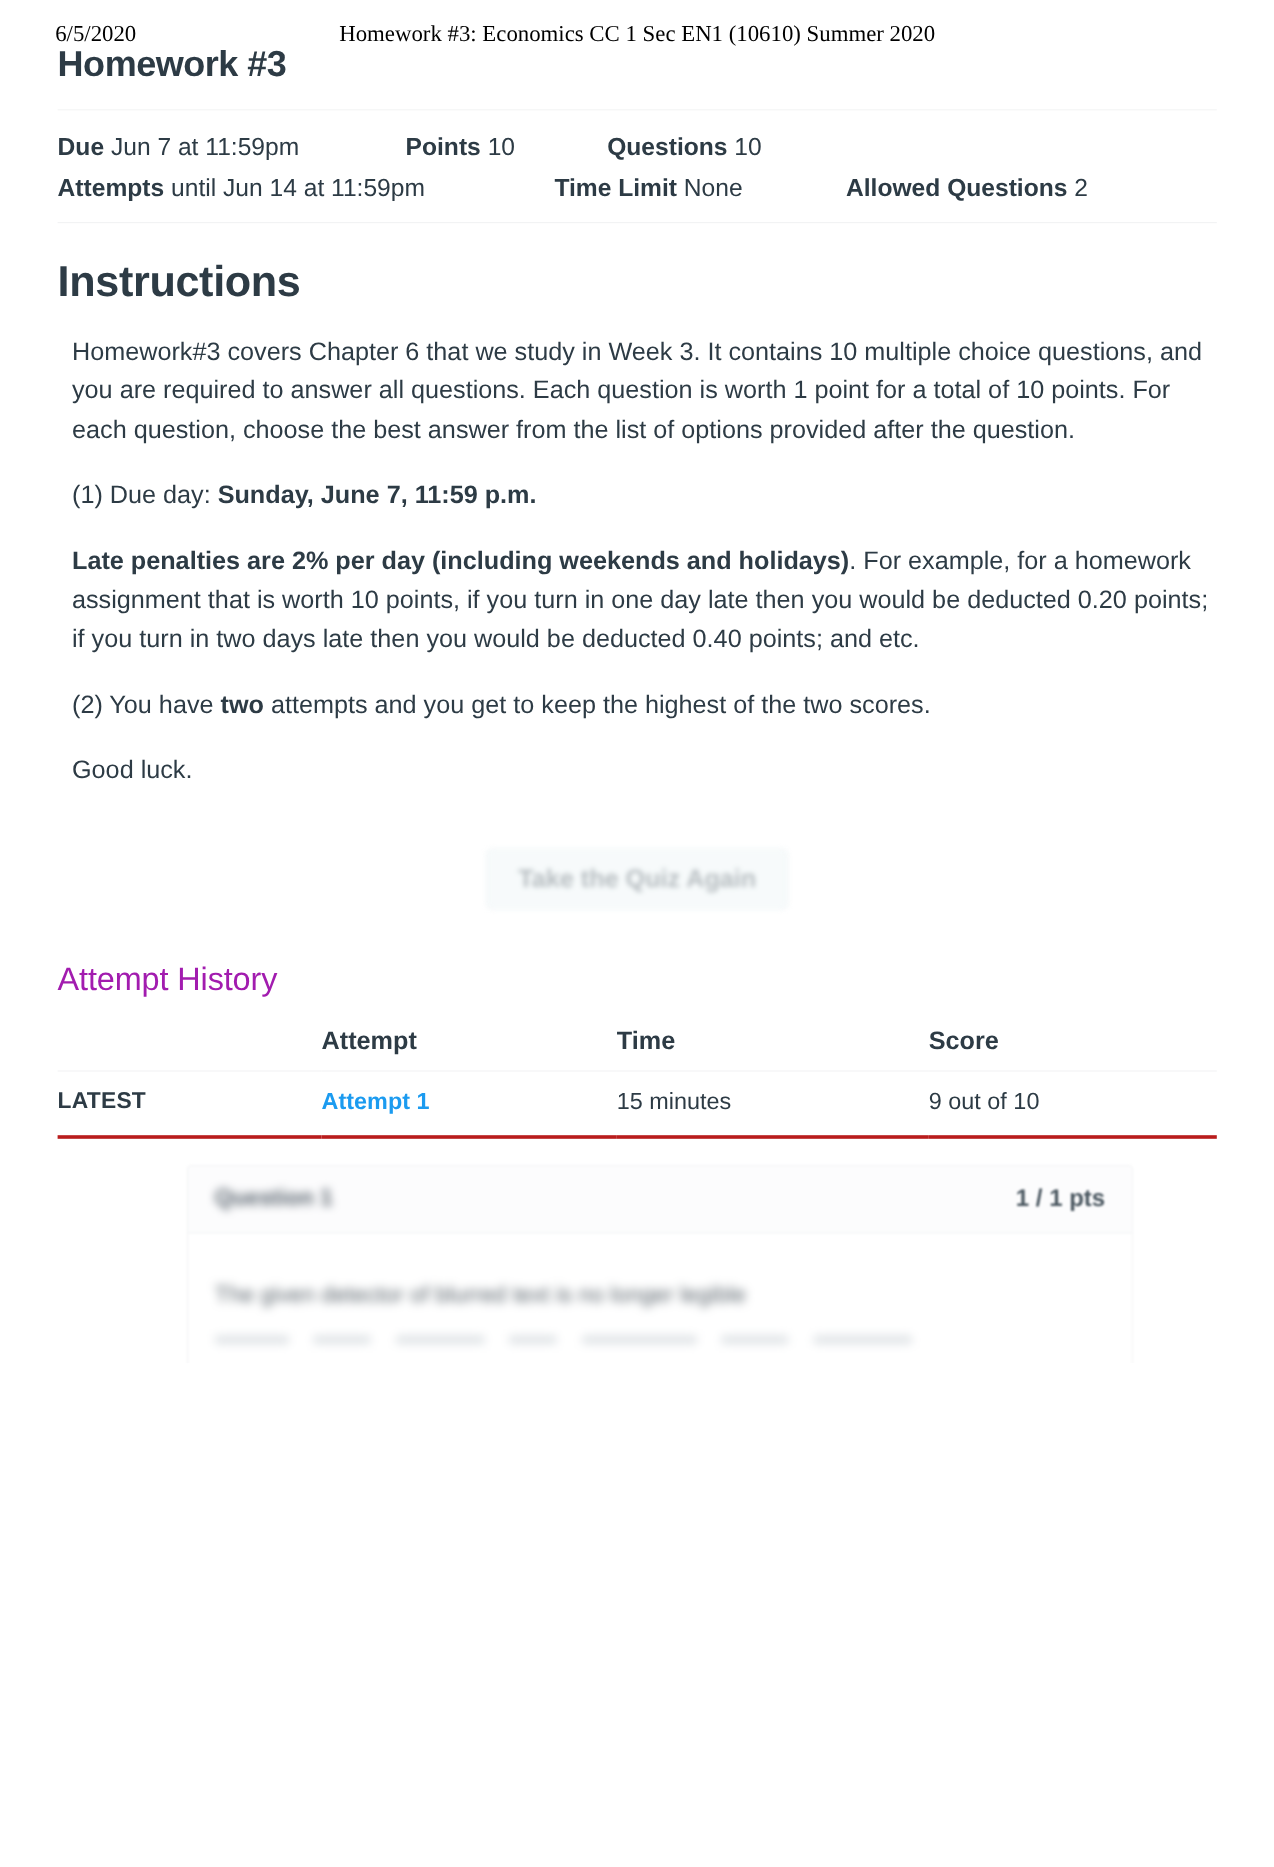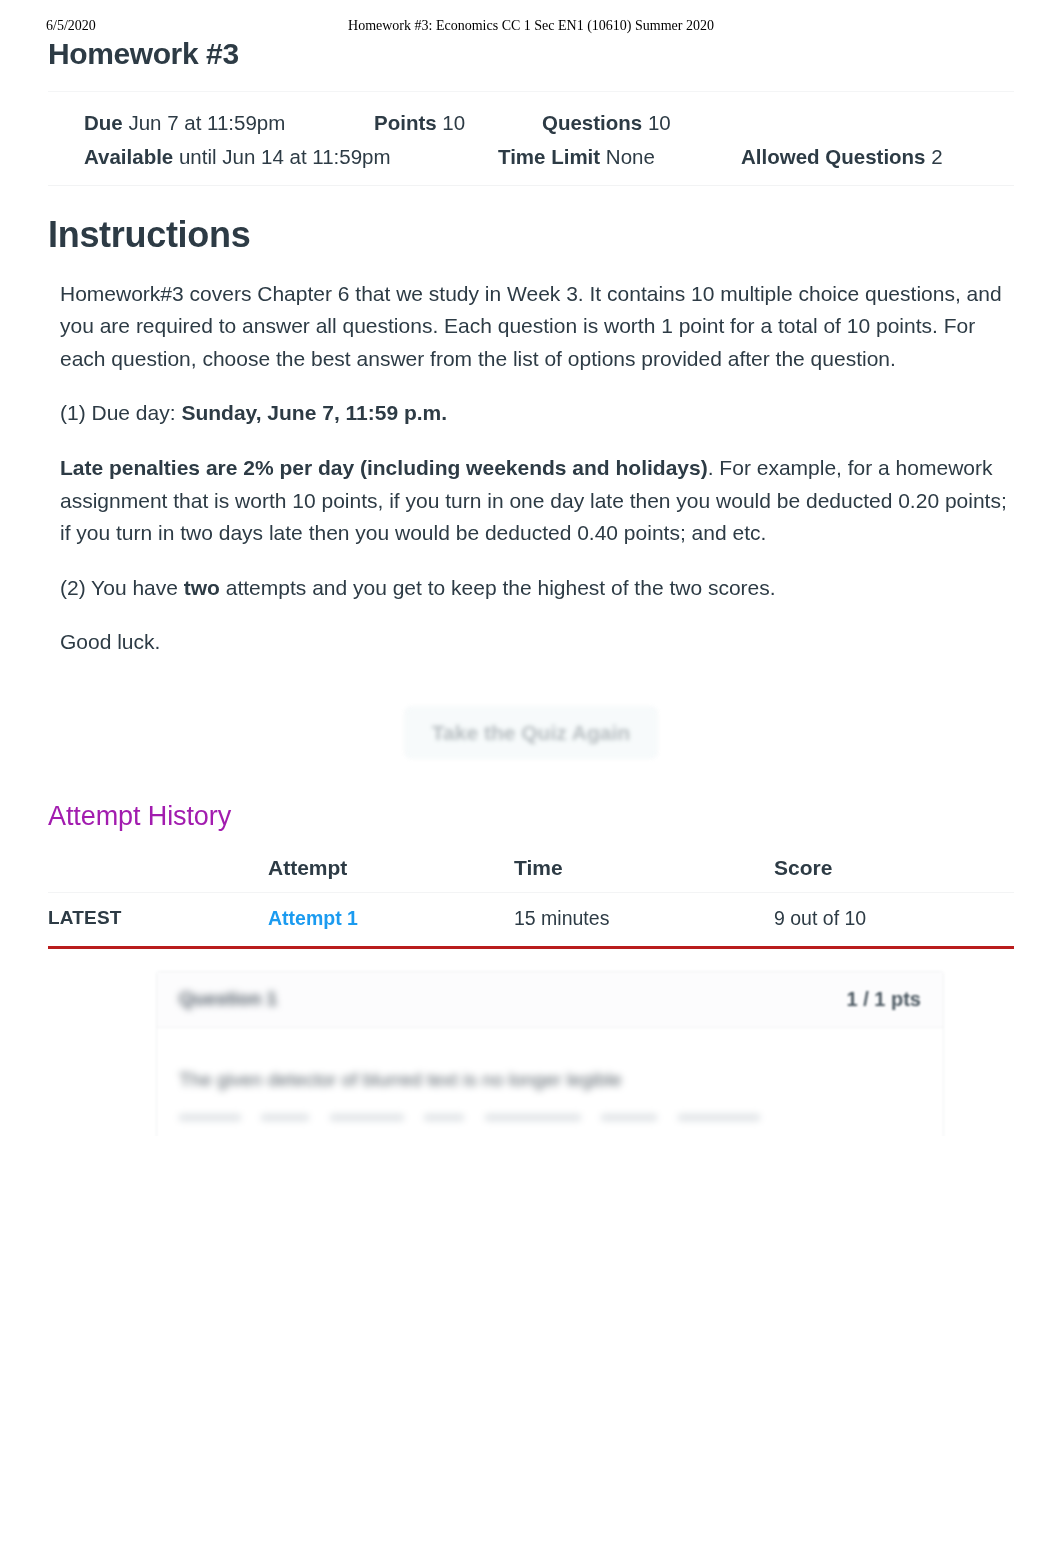--- a/index.html
+++ b/index.html
@@ -18,21 +18,21 @@
   }
 
   
   .print-header {
     position: absolute;
     top: 18px;
     left: 0;
     width: 866px;
     height: 22px;
     font-family: "Liberation Serif", serif;
-    font-size: 14px;
+    font-size: 19px;
     color: #000;
   }
   .print-header .ph-date {
     position: absolute;
     left: 46px;
     top: 0;
     white-space: nowrap;
   }
   .print-header .ph-title {
     position: absolute;
@@ -67,21 +67,21 @@
 
   .quiz-details {
     margin-top: 20px;
     border-top: 1px solid #f4f5f6;
     border-bottom: 1px solid #f2f3f4;
     padding: 14px 0 12px 0;
     font-size: 20.5px;
     line-height: 1.62;
     color: #2d3b45;
   }
-  .detail-row { white-space: nowrap; margin-left: 36px; }
+  .detail-row { white-space: nowrap; }
   .detail-row .seg { display: inline-block; }
   .detail-row .lbl { font-weight: bold; }
   .detail-row .val { font-weight: normal; }
   .r1 .s1 { width: 290px; }
   .r1 .s2 { width: 168px; }
   .r2 .s1 { width: 414px; }
   .r2 .s2 { width: 243px; }
 
   h2.section-heading {
     font-size: 36px;
@@ -249,21 +249,21 @@
 <div class="page">
   <div class="content">
 
     <h1 class="quiz-title">Homework #3</h1>
 
     <div class="quiz-details">
       <div class="detail-row r1">
         <span class="seg s1"><span class="lbl">Due</span> <span class="val">Jun 7 at 11:59pm</span></span><span class="seg s2"><span class="lbl">Points</span> <span class="val">10</span></span><span class="seg s3"><span class="lbl">Questions</span> <span class="val">10</span></span>
       </div>
       <div class="detail-row r2">
-        <span class="seg s1"><span class="lbl">Available</span> <span class="val">until Jun 14 at 11:59pm</span></span><span class="seg s2"><span class="lbl">Time Limit</span> <span class="val">None</span></span><span class="seg s3"><span class="lbl">Allowed Questions</span> <span class="val">2</span></span>
+        <span class="seg s1"><span class="lbl">Attempts</span> <span class="val">until Jun 14 at 11:59pm</span></span><span class="seg s2"><span class="lbl">Time Limit</span> <span class="val">None</span></span><span class="seg s3"><span class="lbl">Allowed Questions</span> <span class="val">2</span></span>
       </div>
     </div>
 
     <h2 class="section-heading">Instructions</h2>
 
     <p class="body-text">Homework#3 covers Chapter 6 that we study in Week 3. It contains 10 multiple choice questions, and you are required to answer all questions. Each question is worth 1 point for a total of 10 points. For each question, choose the best answer from the list of options provided after the question.</p>
 
     <p class="body-text"><span>(1) Due day: </span><b>Sunday, June 7, 11:59 p.m.</b></p>
 
     <p class="body-text"><b>Late penalties are 2% per day (including weekends and holidays)</b><span>. For example, for a homework assignment that is worth 10 points, if you turn in one day late then you would be deducted 0.20 points; if you turn in two days late then you would be deducted 0.40 points; and etc.</span></p>

